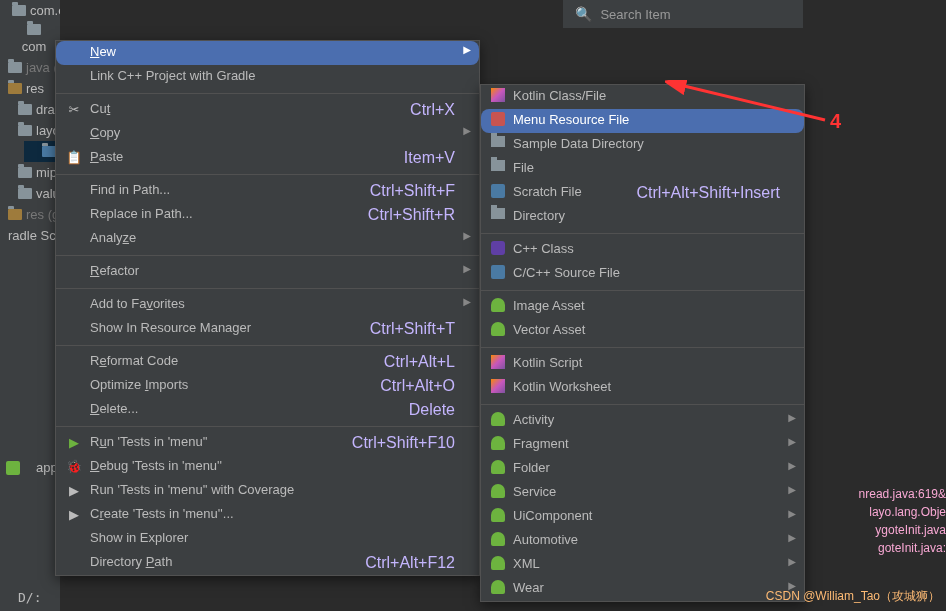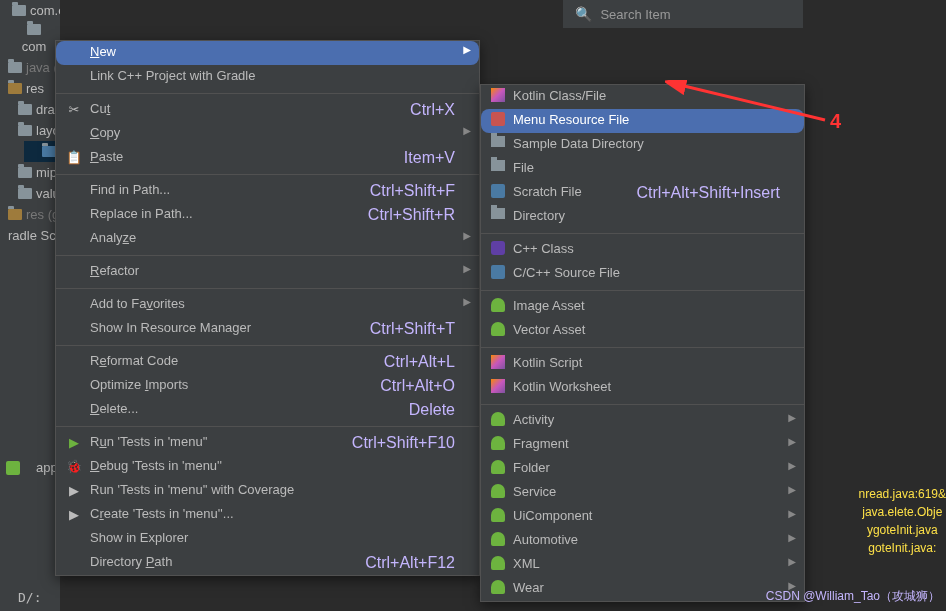--- a/index.html
+++ b/index.html
@@ -26,22 +26,22 @@
 
 .menu1 { left: 55px; top: 40px; width: 425px; }
 .menu2 { left: 480px; top: 40px; width: 325px; margin-top: 44px; }
 
 .search-bar { position: absolute; left: 563px; top: 0; height: 28px; display: flex; align-items: center; gap: 8px; color: #999; background: #3c3f41; padding: 0 12px; width: 240px; }
 .search-ico { font-size: 14px; }
 
 .annotation { position: absolute; left: 830px; top: 110px; color: #ff3333; font-size: 20px; font-weight: bold; }
 .arrow-svg { position: absolute; left: 665px; top: 80px; pointer-events: none; }
 
-.watermark { position: absolute; right: 6px; bottom: 6px; color: #c4b5fd; font-size: 12px; }
-.code-bg { position: absolute; right: 0; top: 485px; color: #fde047; font-family: monospace; font-size: 12px; line-height: 18px; text-align: center; }
+.watermark { position: absolute; right: 6px; bottom: 6px; color: #fdba74; font-size: 12px; }
+.code-bg { position: absolute; right: 0; top: 485px; color: #f9a8d4; font-family: monospace; font-size: 12px; line-height: 18px; text-align: right; }
 
 .app-badge { position: absolute; left: 6px; top: 460px; display: flex; align-items: center; gap: 16px; }
 .android-ico { width: 14px; height: 14px; background: #6db33f; border-radius: 2px; display: inline-block; }
 .prompt { position: absolute; left: 18px; bottom: 6px; color: #bbb; font-family: monospace; }
 
 .kotlin-ico { width: 14px; height: 14px; background: linear-gradient(135deg, #f88909 0%, #c757bc 50%, #7f52a0 100%); flex-shrink: 0; }
 .xml-ico { width: 14px; height: 14px; background: #c75450; flex-shrink: 0; border-radius: 2px; }
 .dir-ico { width: 14px; height: 11px; background: #87939a; flex-shrink: 0; position: relative; }
 .dir-ico:before { content:""; position:absolute; top:-3px; left:0; width:6px; height:3px; background:#87939a; }
 .c-ico { width: 14px; height: 14px; background: #5f3fa5; border-radius: 3px; flex-shrink: 0; }
@@ -105,21 +105,21 @@
   </div>
 <div class="prompt">D/:</div>
 
 <div class="search-bar">
   <span class="search-ico">🔍</span>
   <span>Search Item</span>
 </div>
 
 <div class="code-bg">
   <div>nread.java:619&amp;</div>
-  <div>java.elete.Obje</div>
+  <div>layo.lang.Obje</div>
   <div>ygoteInit.java</div>
   <div>goteInit.java:</div>
 </div>
 
 <div class="context-menu menu1" id="menu1">
     <div class="ctx-item highlighted">
       <span class="ctx-ico"></span>
       <span class="ctx-text"><span class="u">N</span>ew</span>
       <span class="ctx-arrow">▶</span>
     </div>

